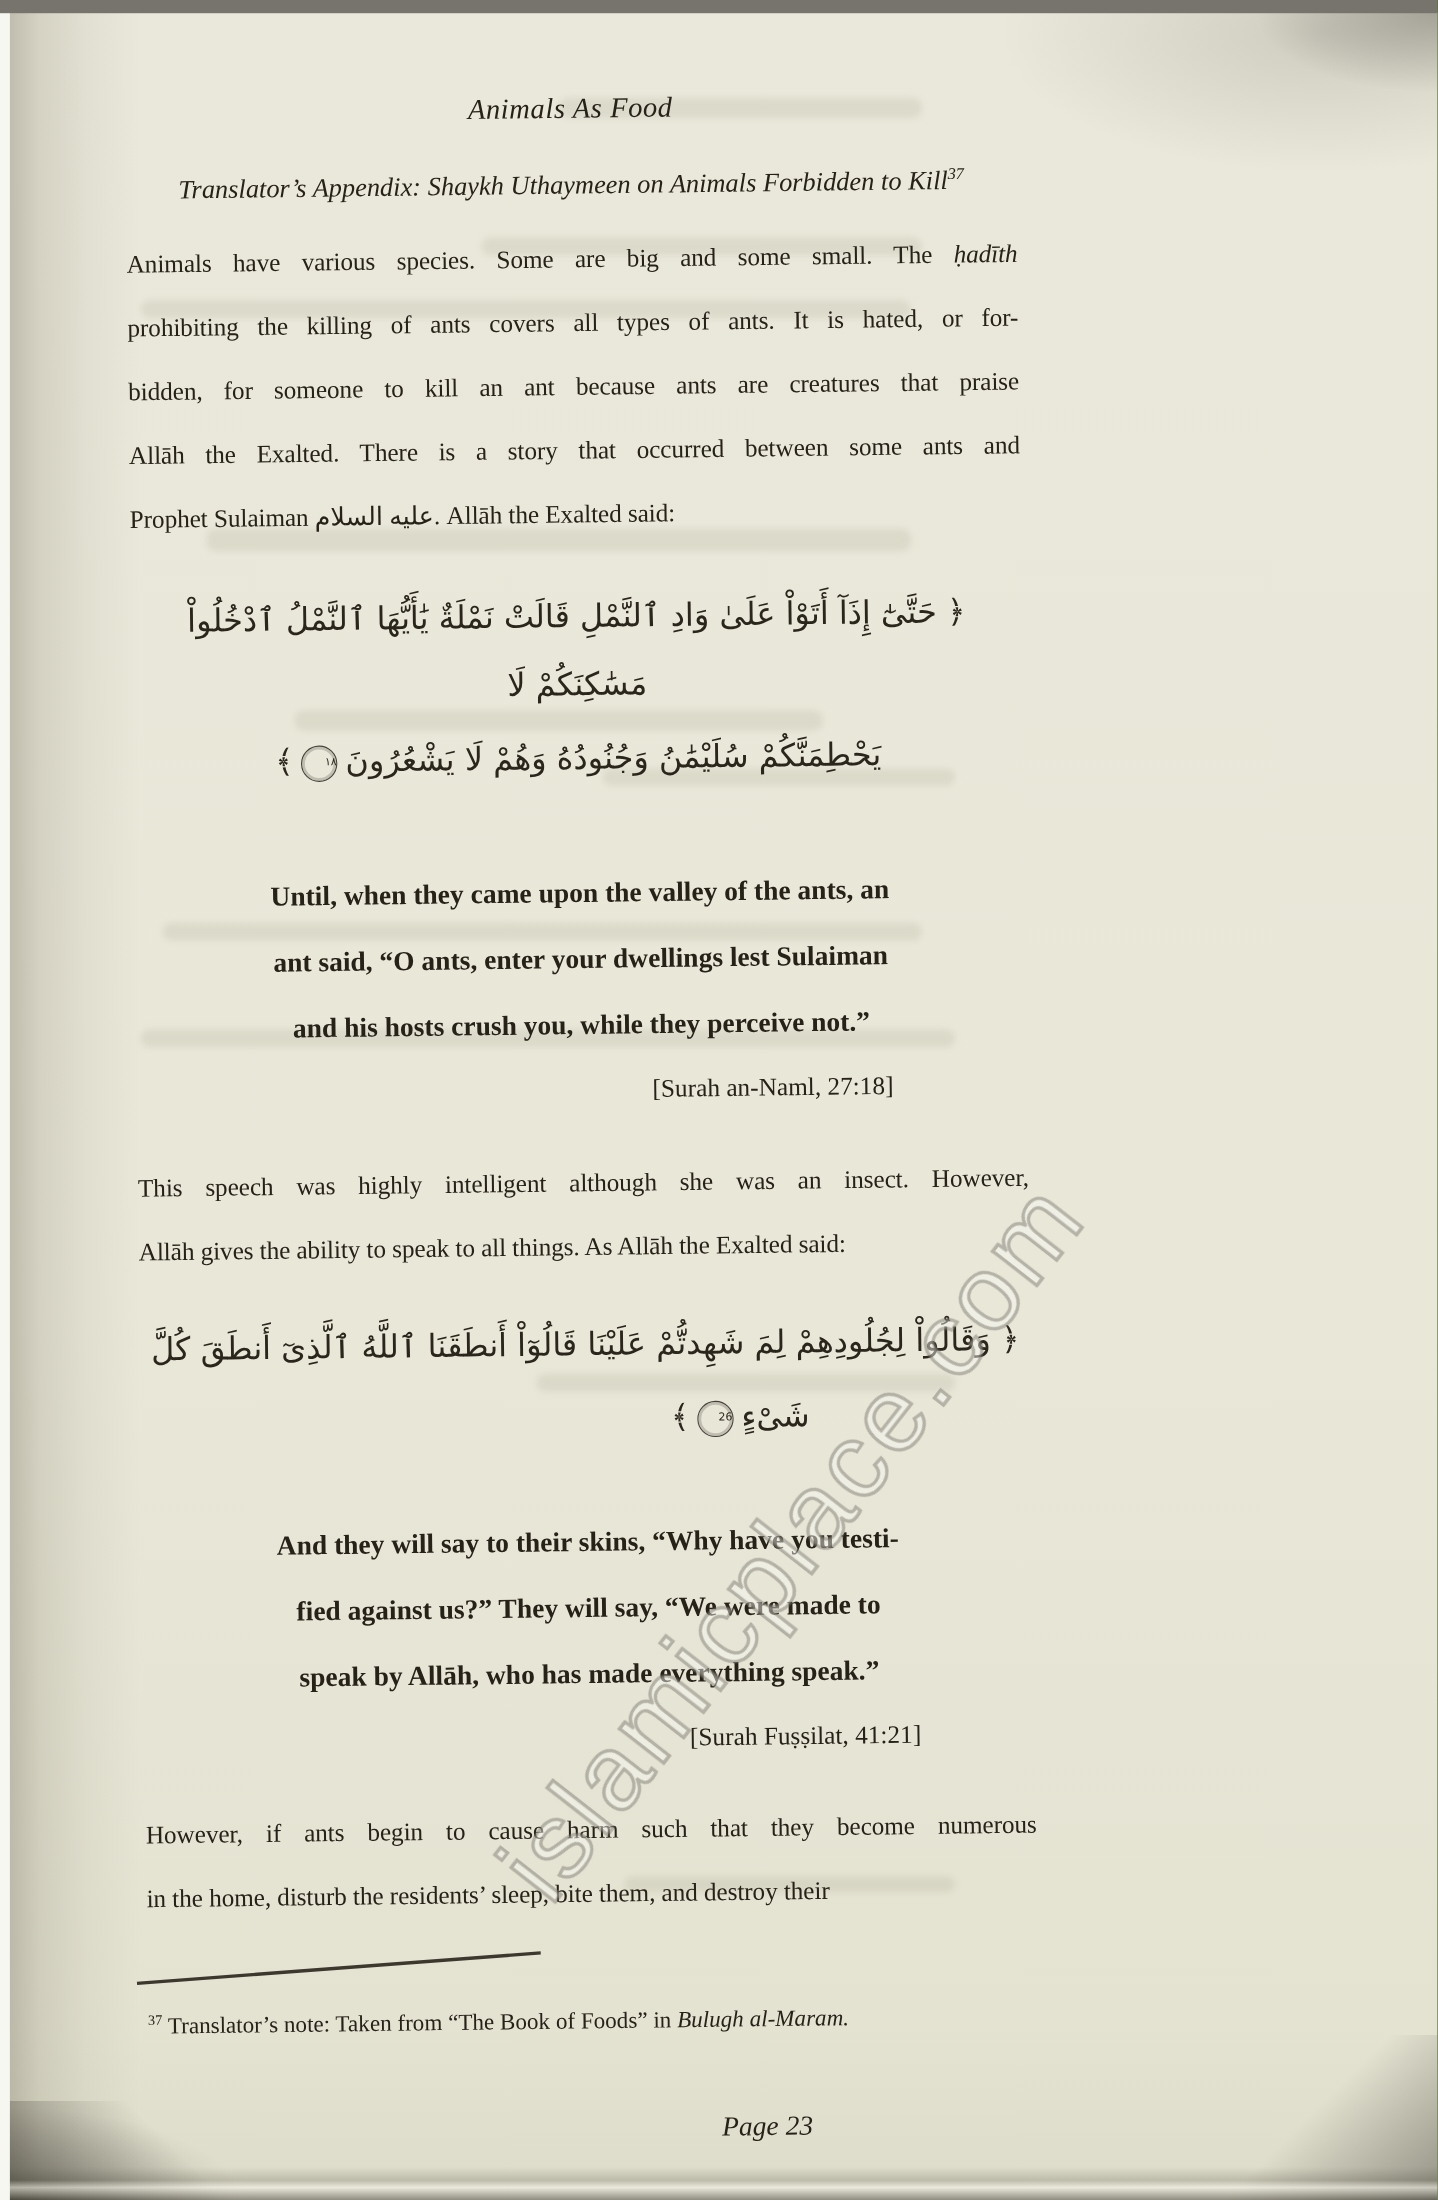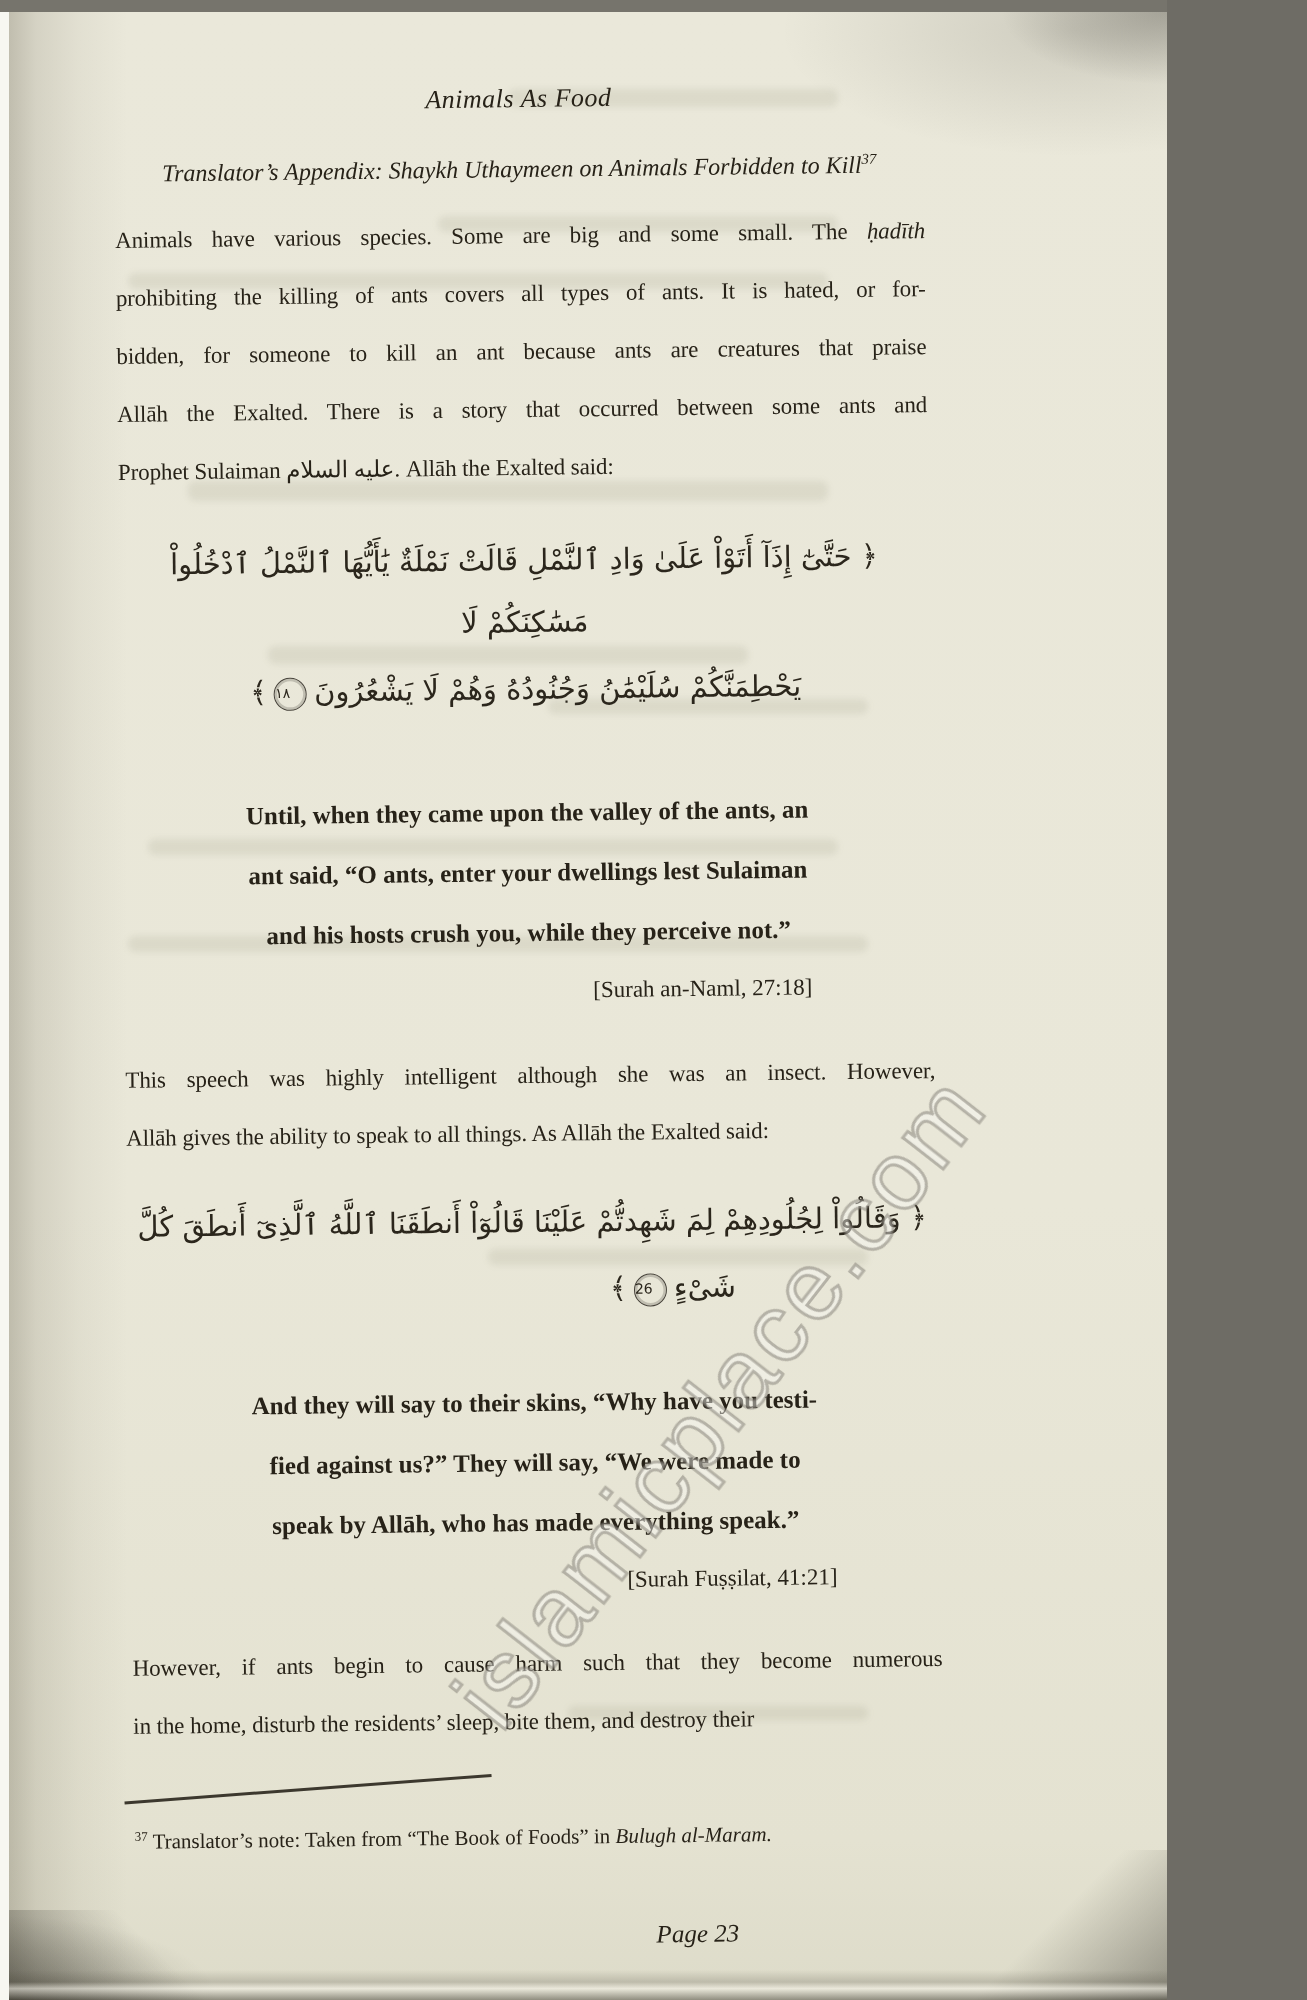--- a/index.html
+++ b/index.html
@@ -1,17 +1,17 @@
 <!DOCTYPE html>
 <html><head>
 <meta charset="utf-8">
 <style>
   html,body { margin:0; padding:0; background:#6e6c65; }
   .frame {
-    position:relative; width:1167px; height:2000px; overflow:hidden;
+    position:relative; width:1307px; height:2000px; overflow:hidden;
     background:#4d7c0f;
     font-family:"Liberation Serif","DejaVu Serif","DejaVu Sans",serif;
     text-decoration:underline;
   }
   .paper {
     position:absolute; left:8px; top:11px; right:0; bottom:0;
     background:
       radial-gradient(ellipse 420px 180px at 92% 1%, rgba(40,38,30,.14), transparent 70%),
       radial-gradient(ellipse 300px 120px at 0% 100%, rgba(40,38,30,.30), transparent 70%),
       linear-gradient(90deg, rgba(70,64,46,.26) 0px, rgba(70,64,46,.13) 28px, rgba(70,64,46,.05) 70px, rgba(0,0,0,0) 120px),
@@ -38,21 +38,21 @@
   .para { margin-top:24px; font-size:23px; line-height:58px; letter-spacing:-0.1px; }
   .jl   { text-align:justify; text-align-last:justify; }
   .jl.last { text-align:left; text-align-last:left; }
   .it   { font-style:italic; }
 
   .arabic { direction:rtl; text-align:center; margin-top:32px;
             font-family:"DejaVu Sans",sans-serif; font-size:29px; line-height:62px; color:#2b261c; }
   .arabic .l2 { line-height:72px; }
   .ayah-badge { display:inline-block; width:31px; height:31px; border:1.5px solid #46423a; border-radius:50%;
                 box-shadow:inset 0 0 0 2.5px rgba(70,66,58,.25);
-                font-size:14px; line-height:29px; text-align:left; vertical-align:middle; margin:0 7px; }
+                font-size:10px; line-height:29px; text-align:right; vertical-align:middle; margin:0 7px; }
   .shift-right { padding-left:280px; }
 
   .quote { margin-top:58px; text-align:center; font-weight:bold; font-size:25px; line-height:60px; }
   .surah-ref { text-align:right; padding-right:122px; font-size:23px; line-height:56px; }
 
   .fn-rule { width:368px; height:3px; background:#3c382e; margin:34px 0 0 -10px; transform:rotate(-3.6deg); }
   .footnote { margin-top:34px; font-size:21px; line-height:30px; }
   .page-number { text-align:center; margin-left:314px; margin-top:70px; font-style:italic; font-size:25px; }
 
   .watermark { position:absolute; left:712px; top:1390px; z-index:6; white-space:nowrap;

